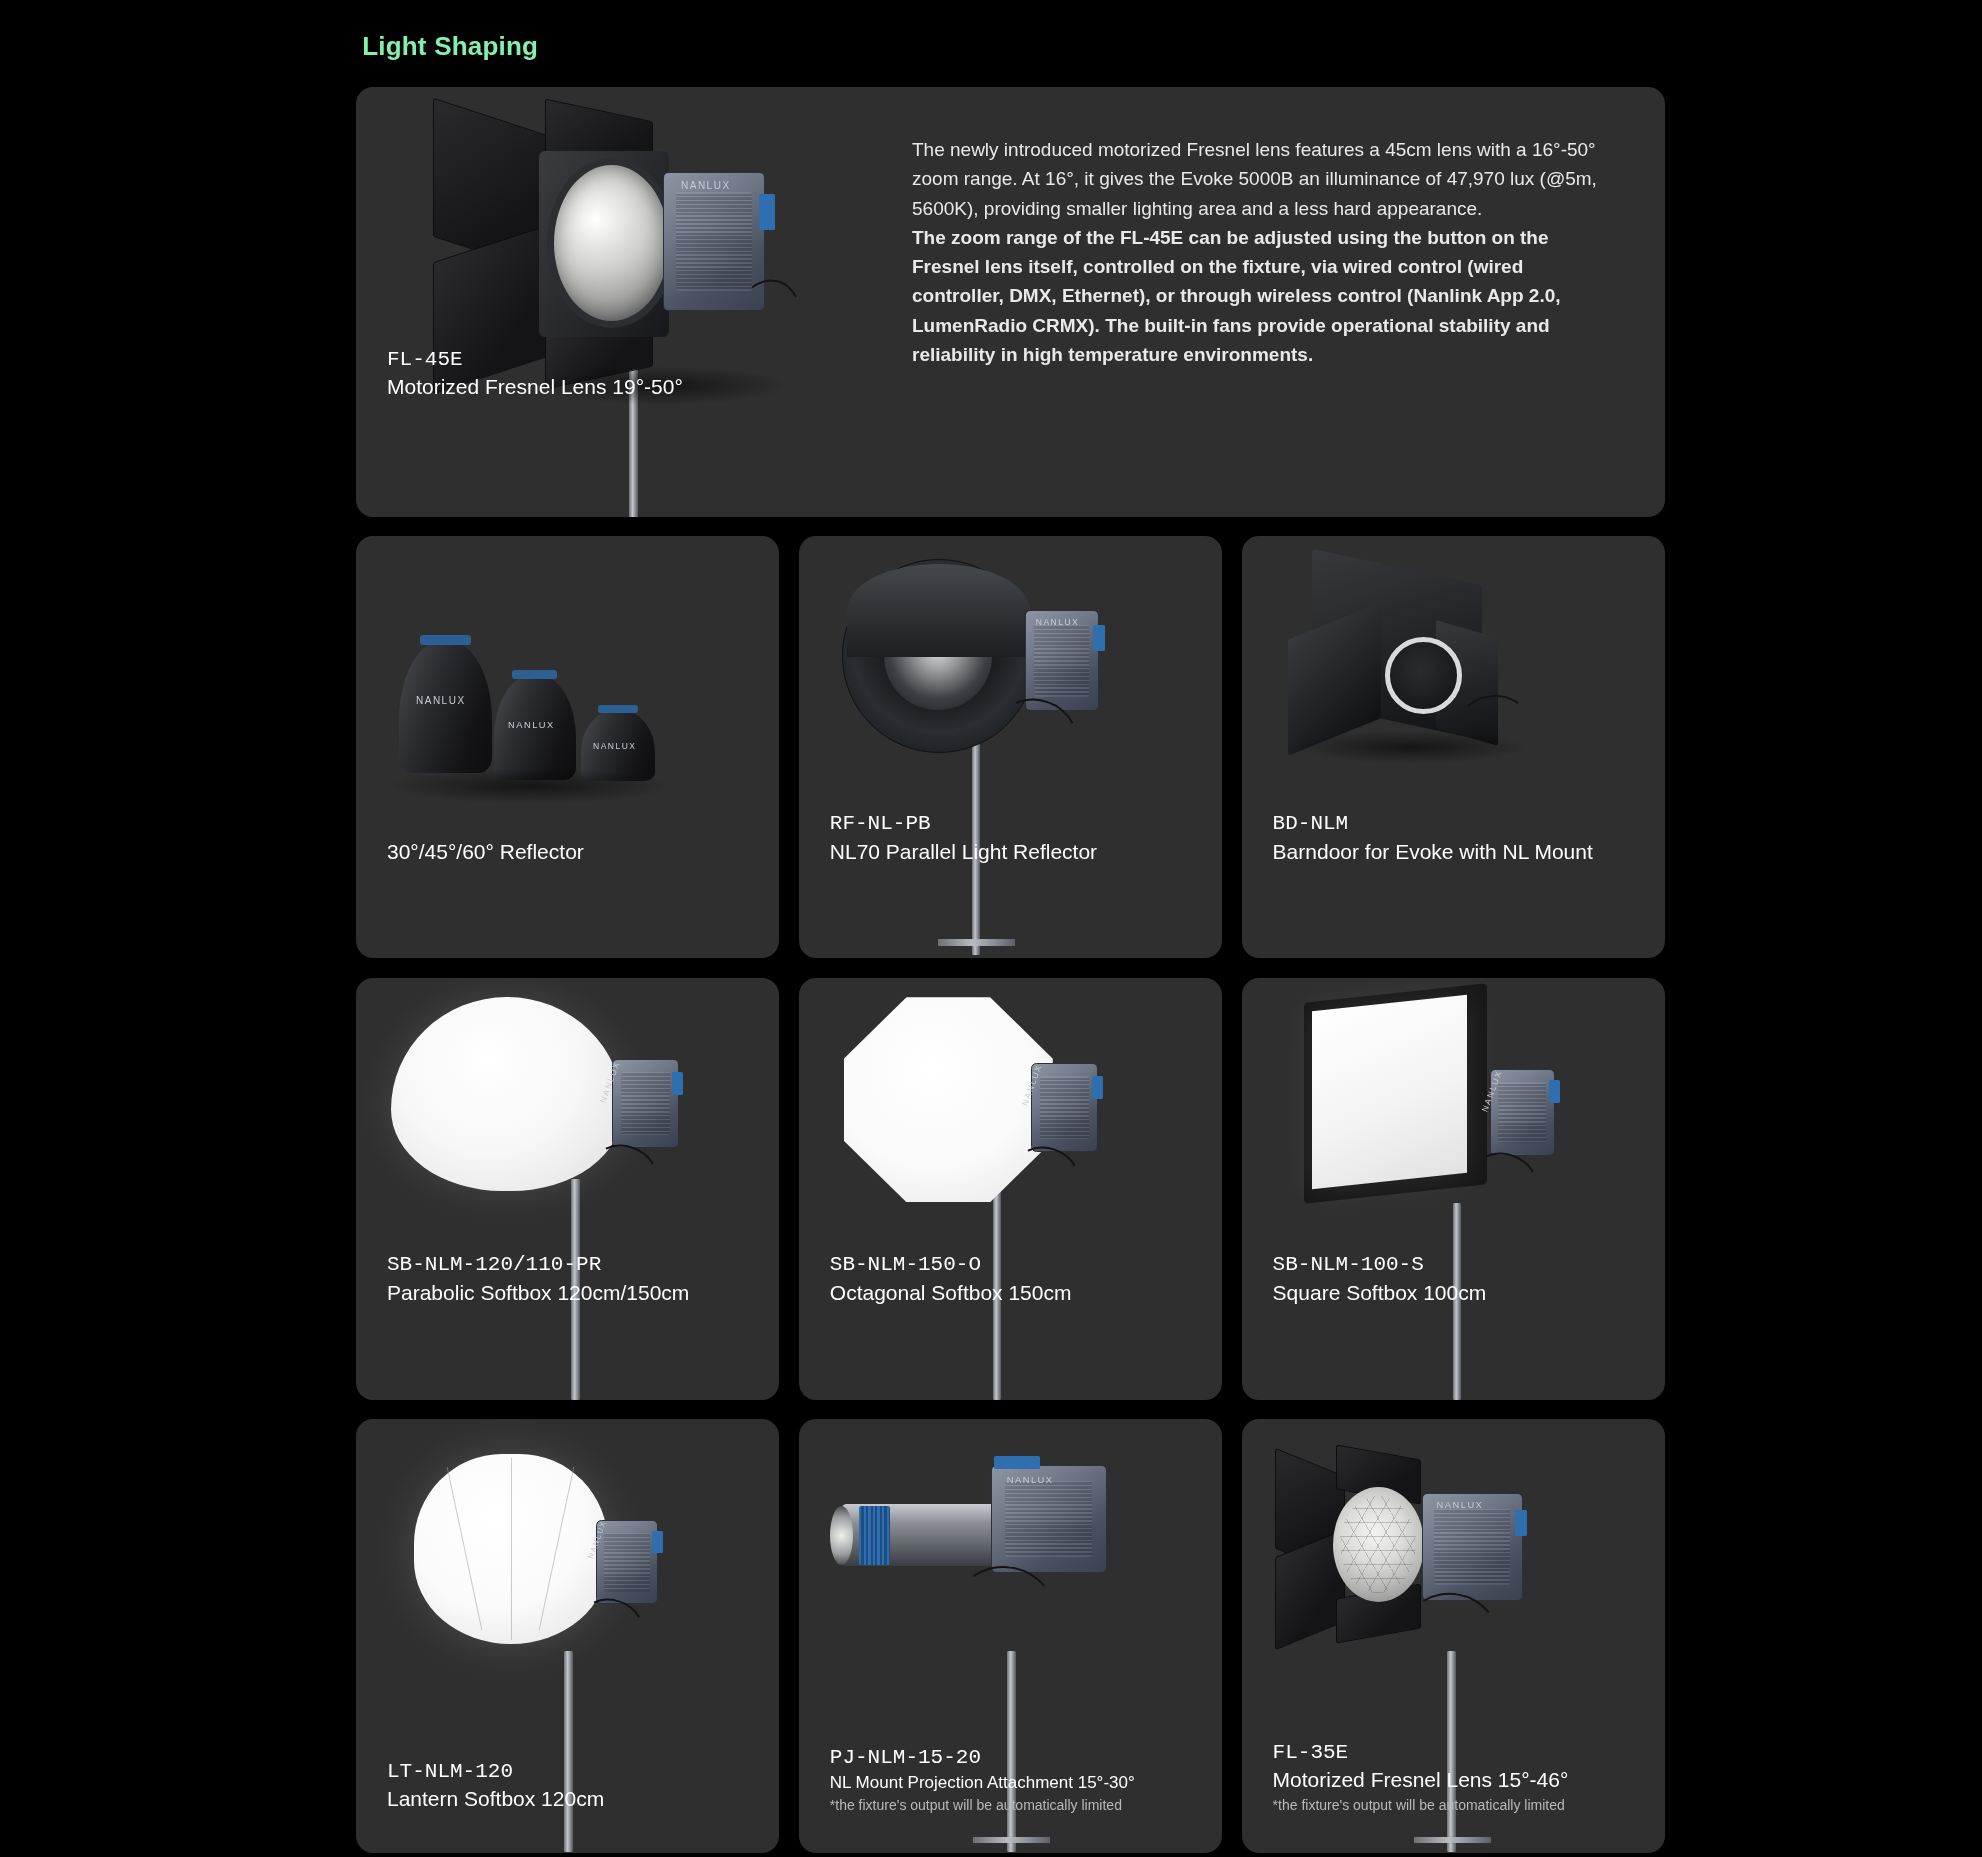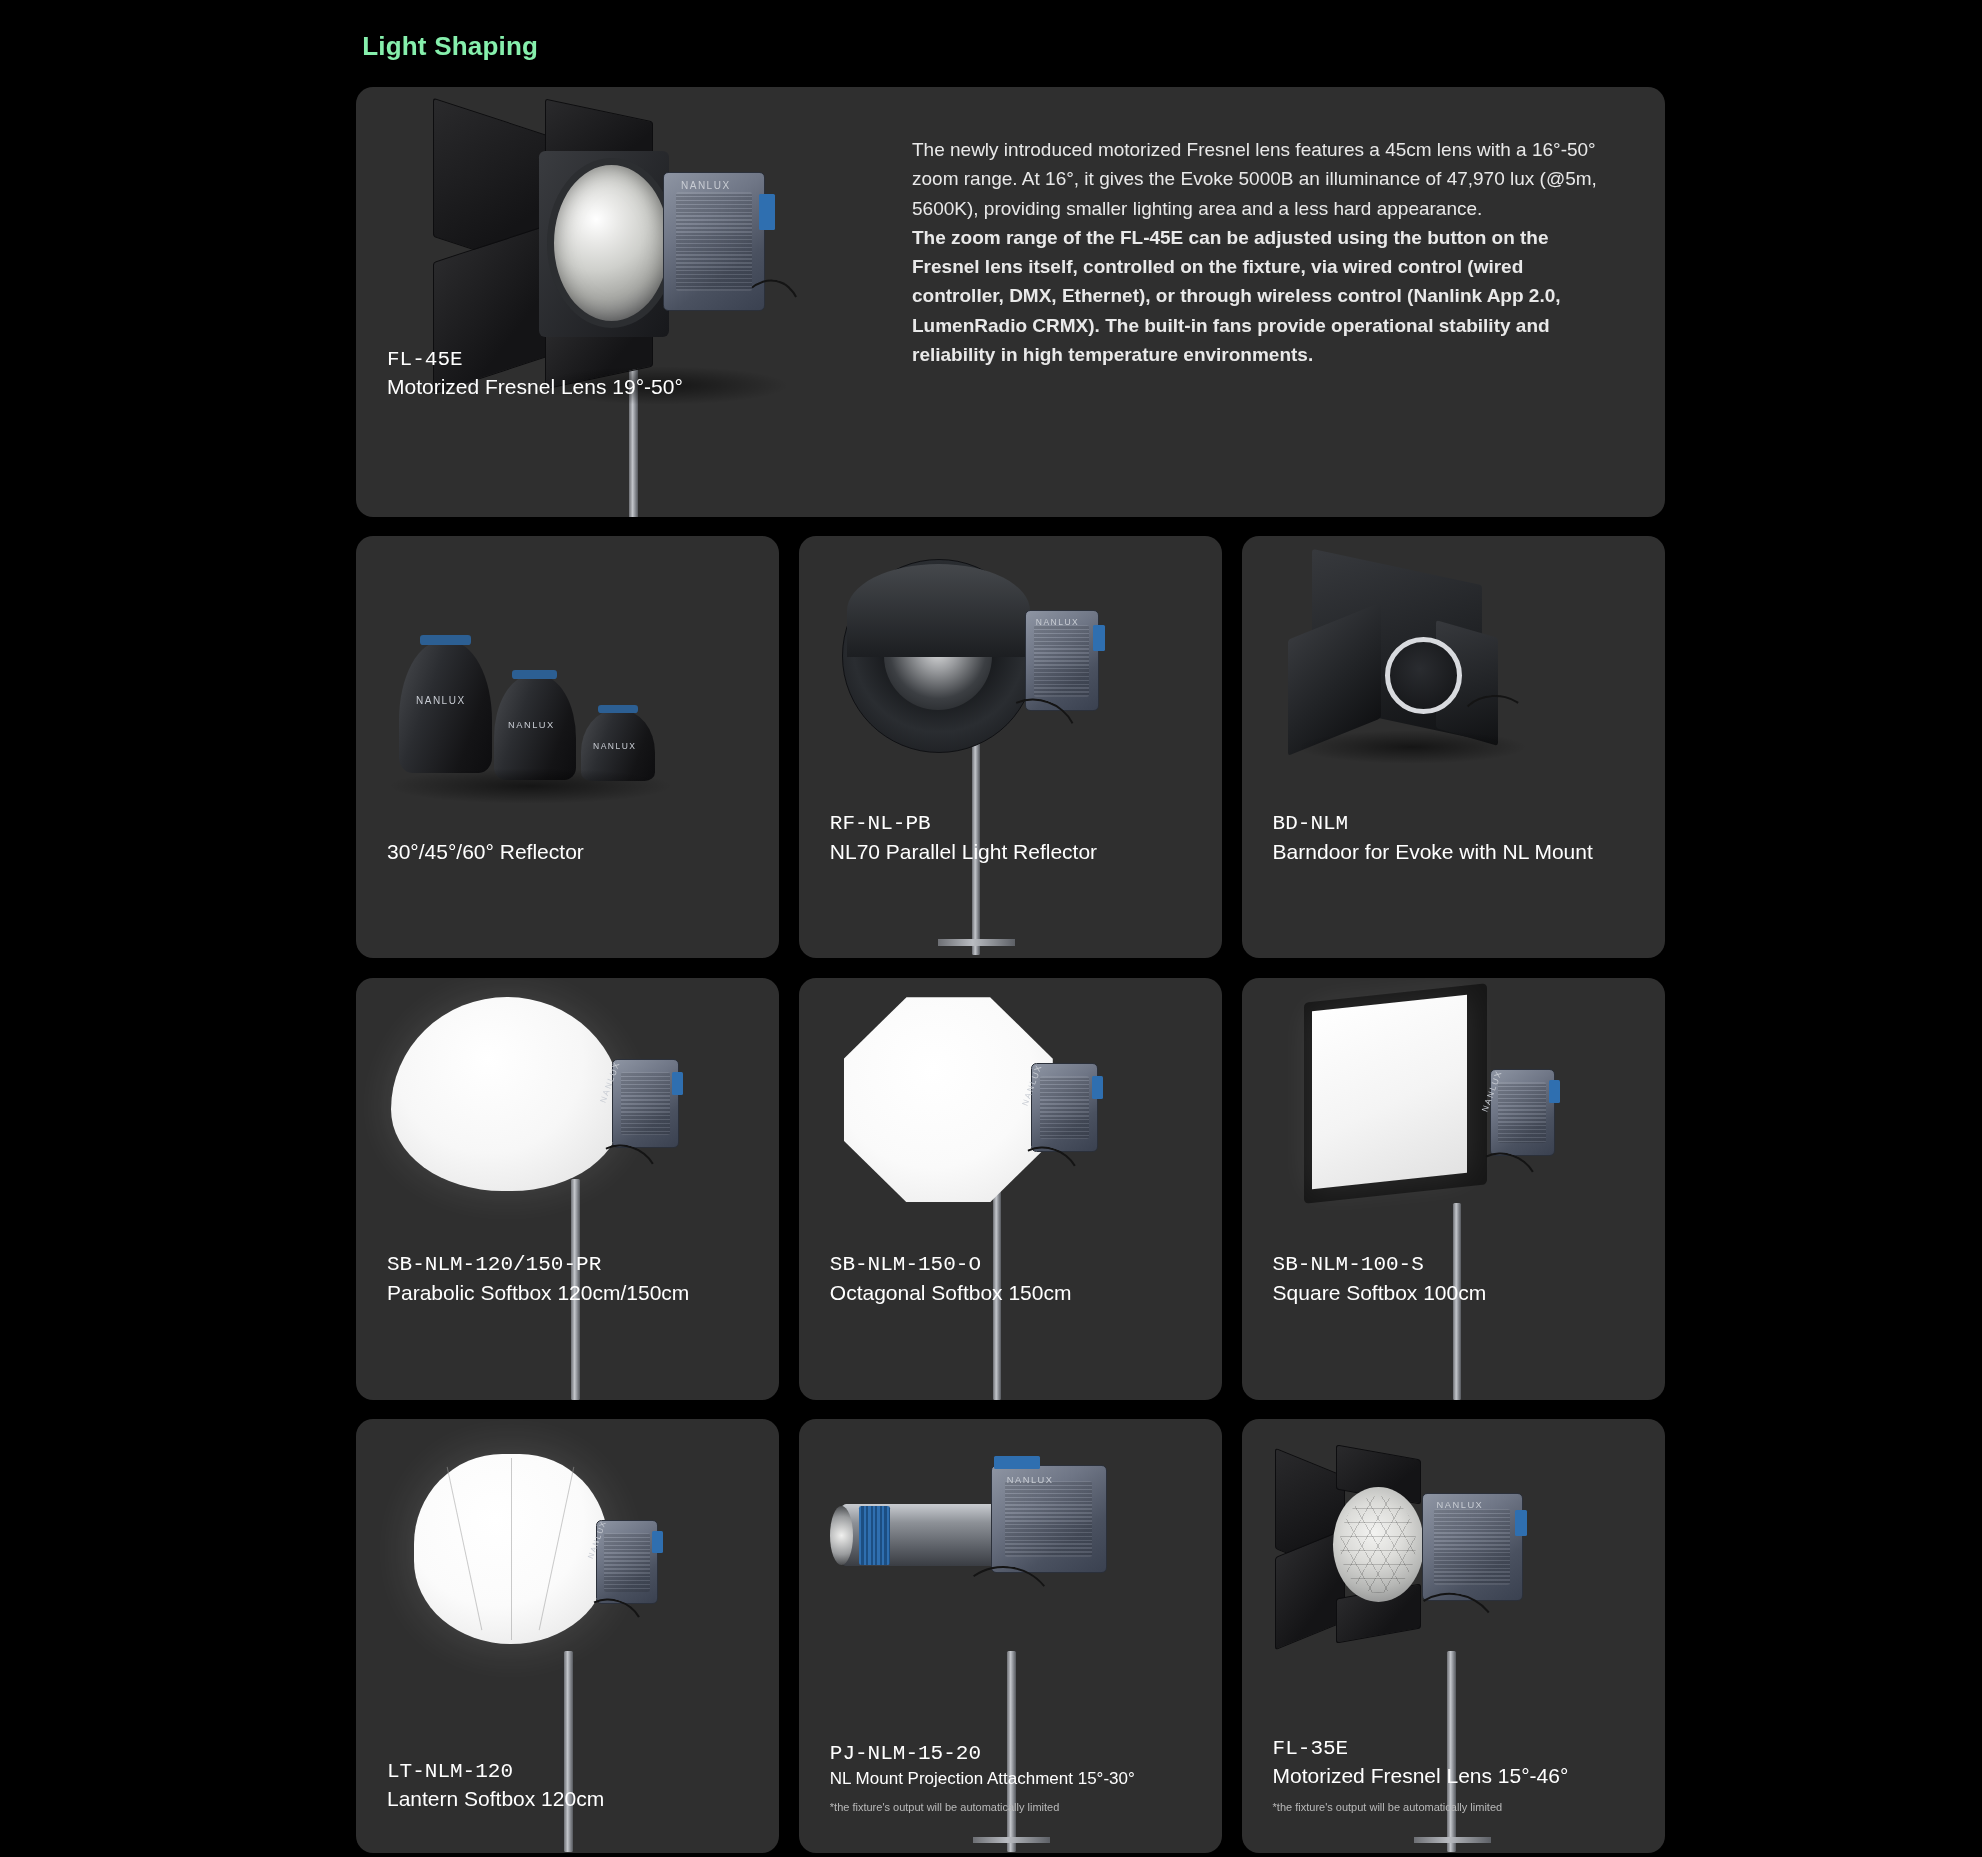--- a/index.html
+++ b/index.html
@@ -69,23 +69,23 @@
     line-height: 1.32;
     color: #ffffff;
     font-family: Liberation Mono, monospace;
   }
   .cap .desc {
     font-size: 21px;
     line-height: 1.32;
     color: #ffffff;
   }
   .cap .note {
-    font-size: 11px;
+    font-size: 14px;
     color: #b9b9b9;
-    margin-top: 11px;
+    margin-top: 3px;
   }
 
   
   .grid {
     display: grid;
     grid-template-columns: repeat(3, 1fr);
     gap: 19.4px;
     margin-top: 19.4px;
   }
   .card {
@@ -381,21 +381,21 @@
       <div class="card capmid">
         <div class="media">
           <div class="stand" style="left:215px; top:201px; width:8.5px; height:221px;"></div>
           <div class="para" style="left:35px; top:19.4px; width:232px; height:194px;"></div>
           <div class="fixture" style="left:256px; top:81px; width:67px; height:89px;"></div>
           <div class="blue-tab" style="left:316px; top:94px; width:11px; height:23px;"></div>
           <div class="brandmark" style="left:232px; top:99px; font-size:8.5px; transform:rotate(-70deg);">NANLUX</div>
           <div class="cable" style="left:232px; top:167px; width:70px; height:62px; transform:rotate(18deg);"></div>
         </div>
         <div class="cap">
-          <div class="code">SB-NLM-120/150-PR</div>
+          <div class="code">SB-NLM-120/110-PR</div>
           <div class="desc">Parabolic Softbox 120cm/150cm</div>
         </div>
       </div>
 
       <div class="card capmid">
         <div class="media">
           <div class="stand" style="left:194px; top:209px; width:8.5px; height:213px;"></div>
           <div class="octa" style="left:45px; top:19.4px; width:209px; height:205px;"></div>
           <div class="fixture" style="left:232px; top:85px; width:67px; height:89px;"></div>
           <div class="blue-tab" style="left:293px; top:98px; width:11px; height:23px;"></div>

